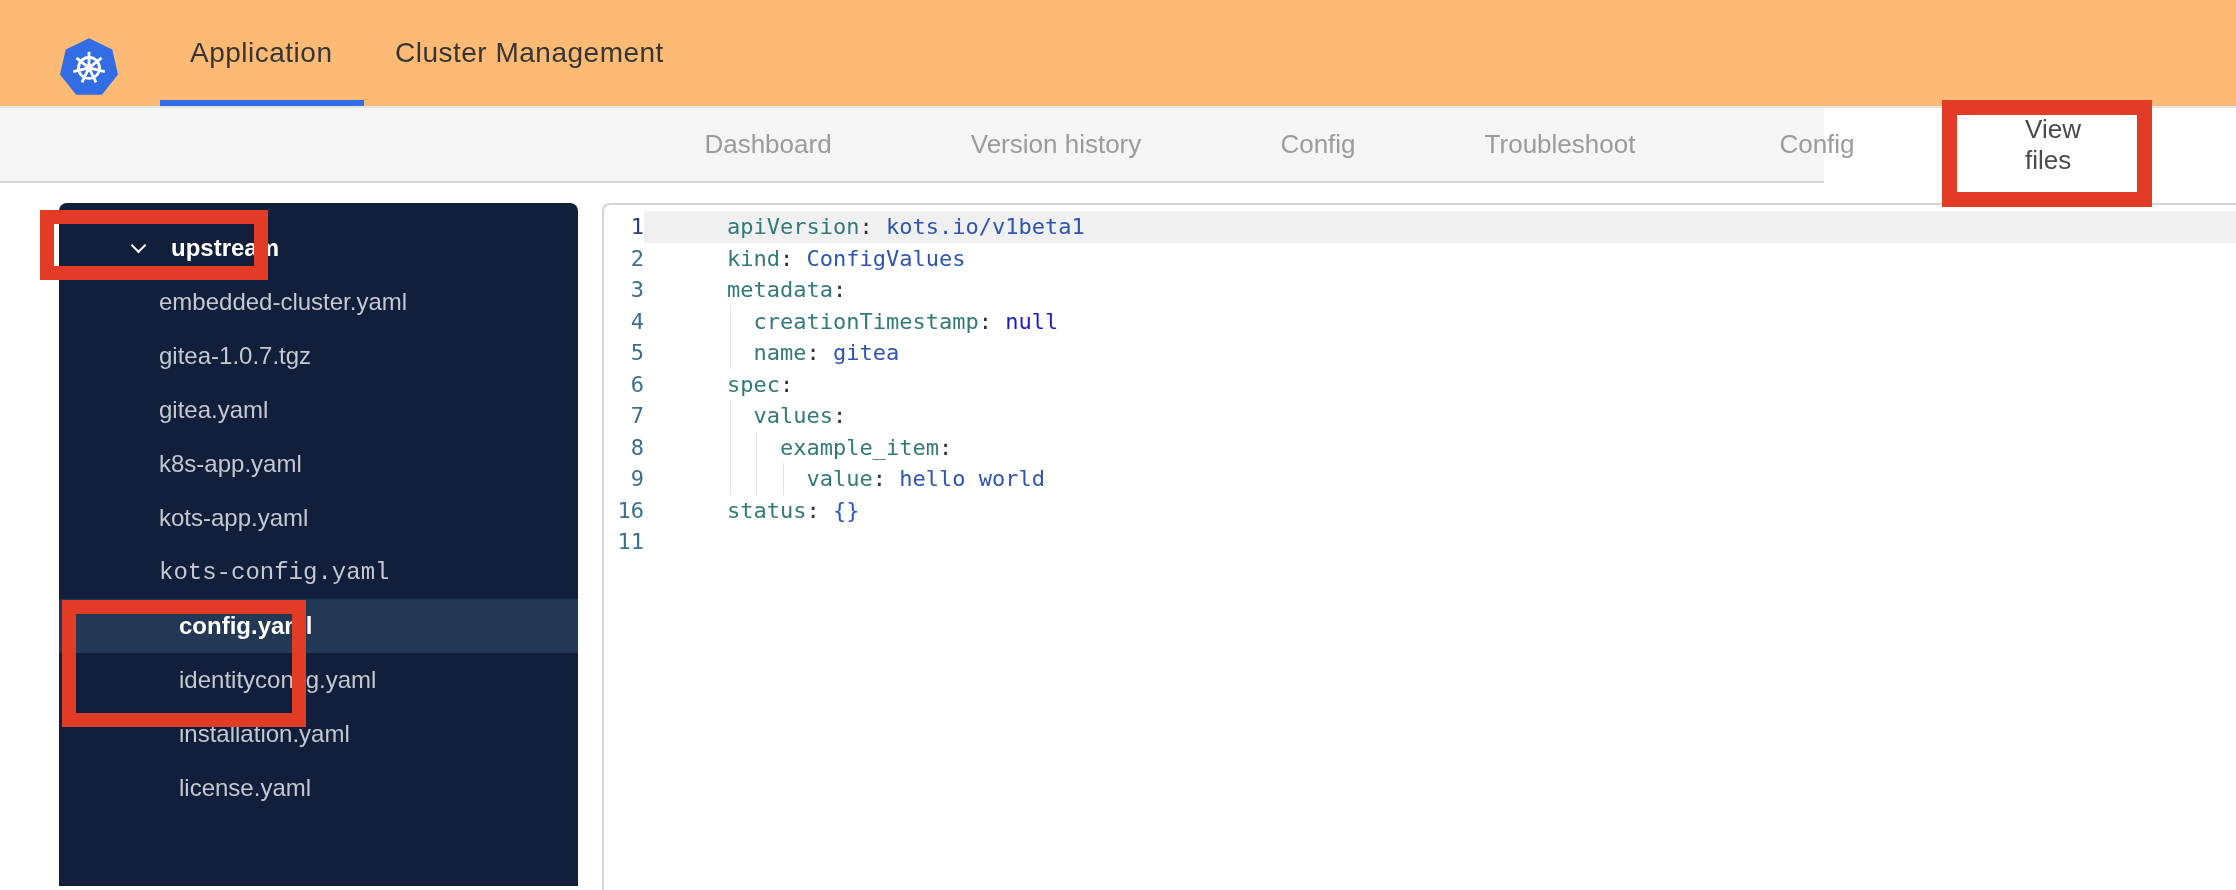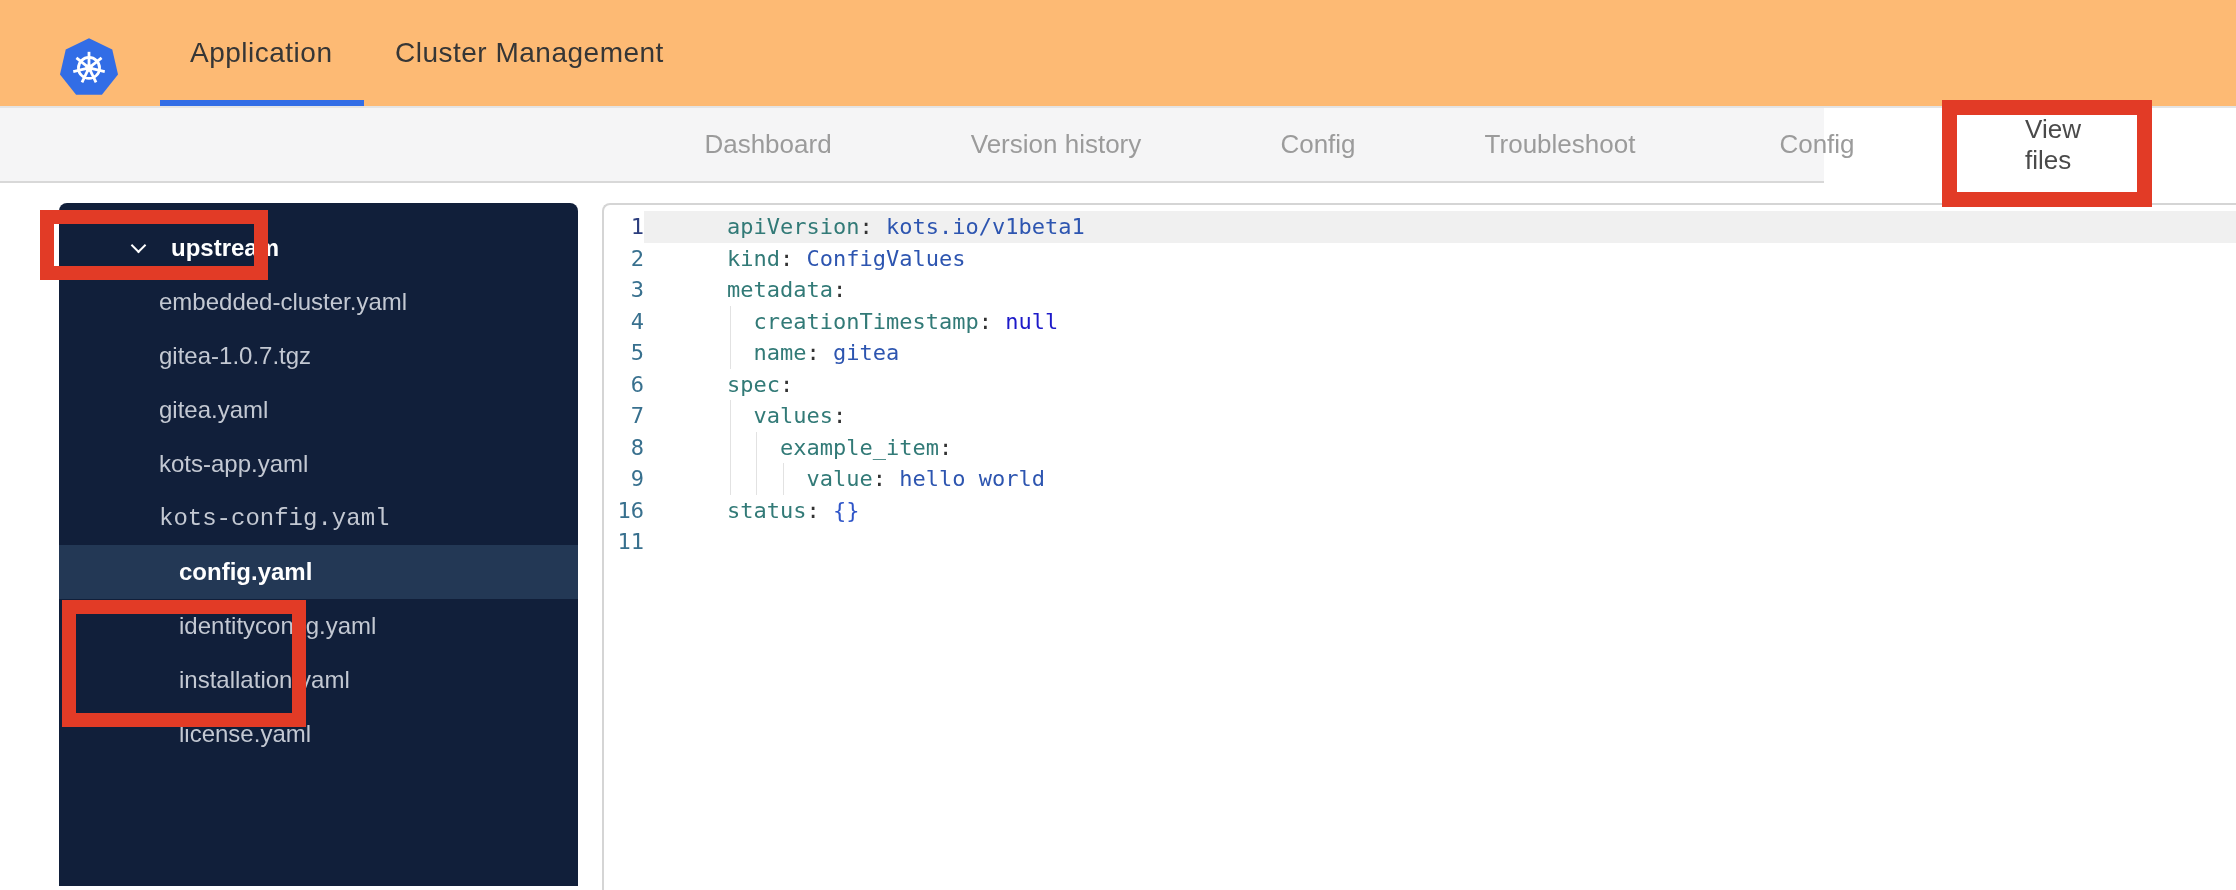--- a/index.html
+++ b/index.html
@@ -107,20 +107,23 @@
         <div class="tree-row" style="padding-left: 100px;">
           <span>embedded-cluster.yaml</span>
         </div>
         <div class="tree-row" style="padding-left: 100px;">
           <span>gitea-1.0.7.tgz</span>
         </div>
         <div class="tree-row" style="padding-left: 100px;">
           <span>gitea.yaml</span>
         </div>
         <div class="tree-row" style="padding-left: 100px;">
+          <span>k8s-app.yaml</span>
+        </div>
+        <div class="tree-row" style="padding-left: 100px;">
           <span>kots-app.yaml</span>
         </div>
         <div class="tree-row" style="padding-left: 100px; font-family: Liberation Mono, monospace;">
           <span>kots-config.yaml</span>
         </div>
         <div class="tree-row selected" style="padding-left: 120px;">
           <span>config.yaml</span>
         </div>
         <div class="tree-row" style="padding-left: 120px;">
           <span>identityconfig.yaml</span>

